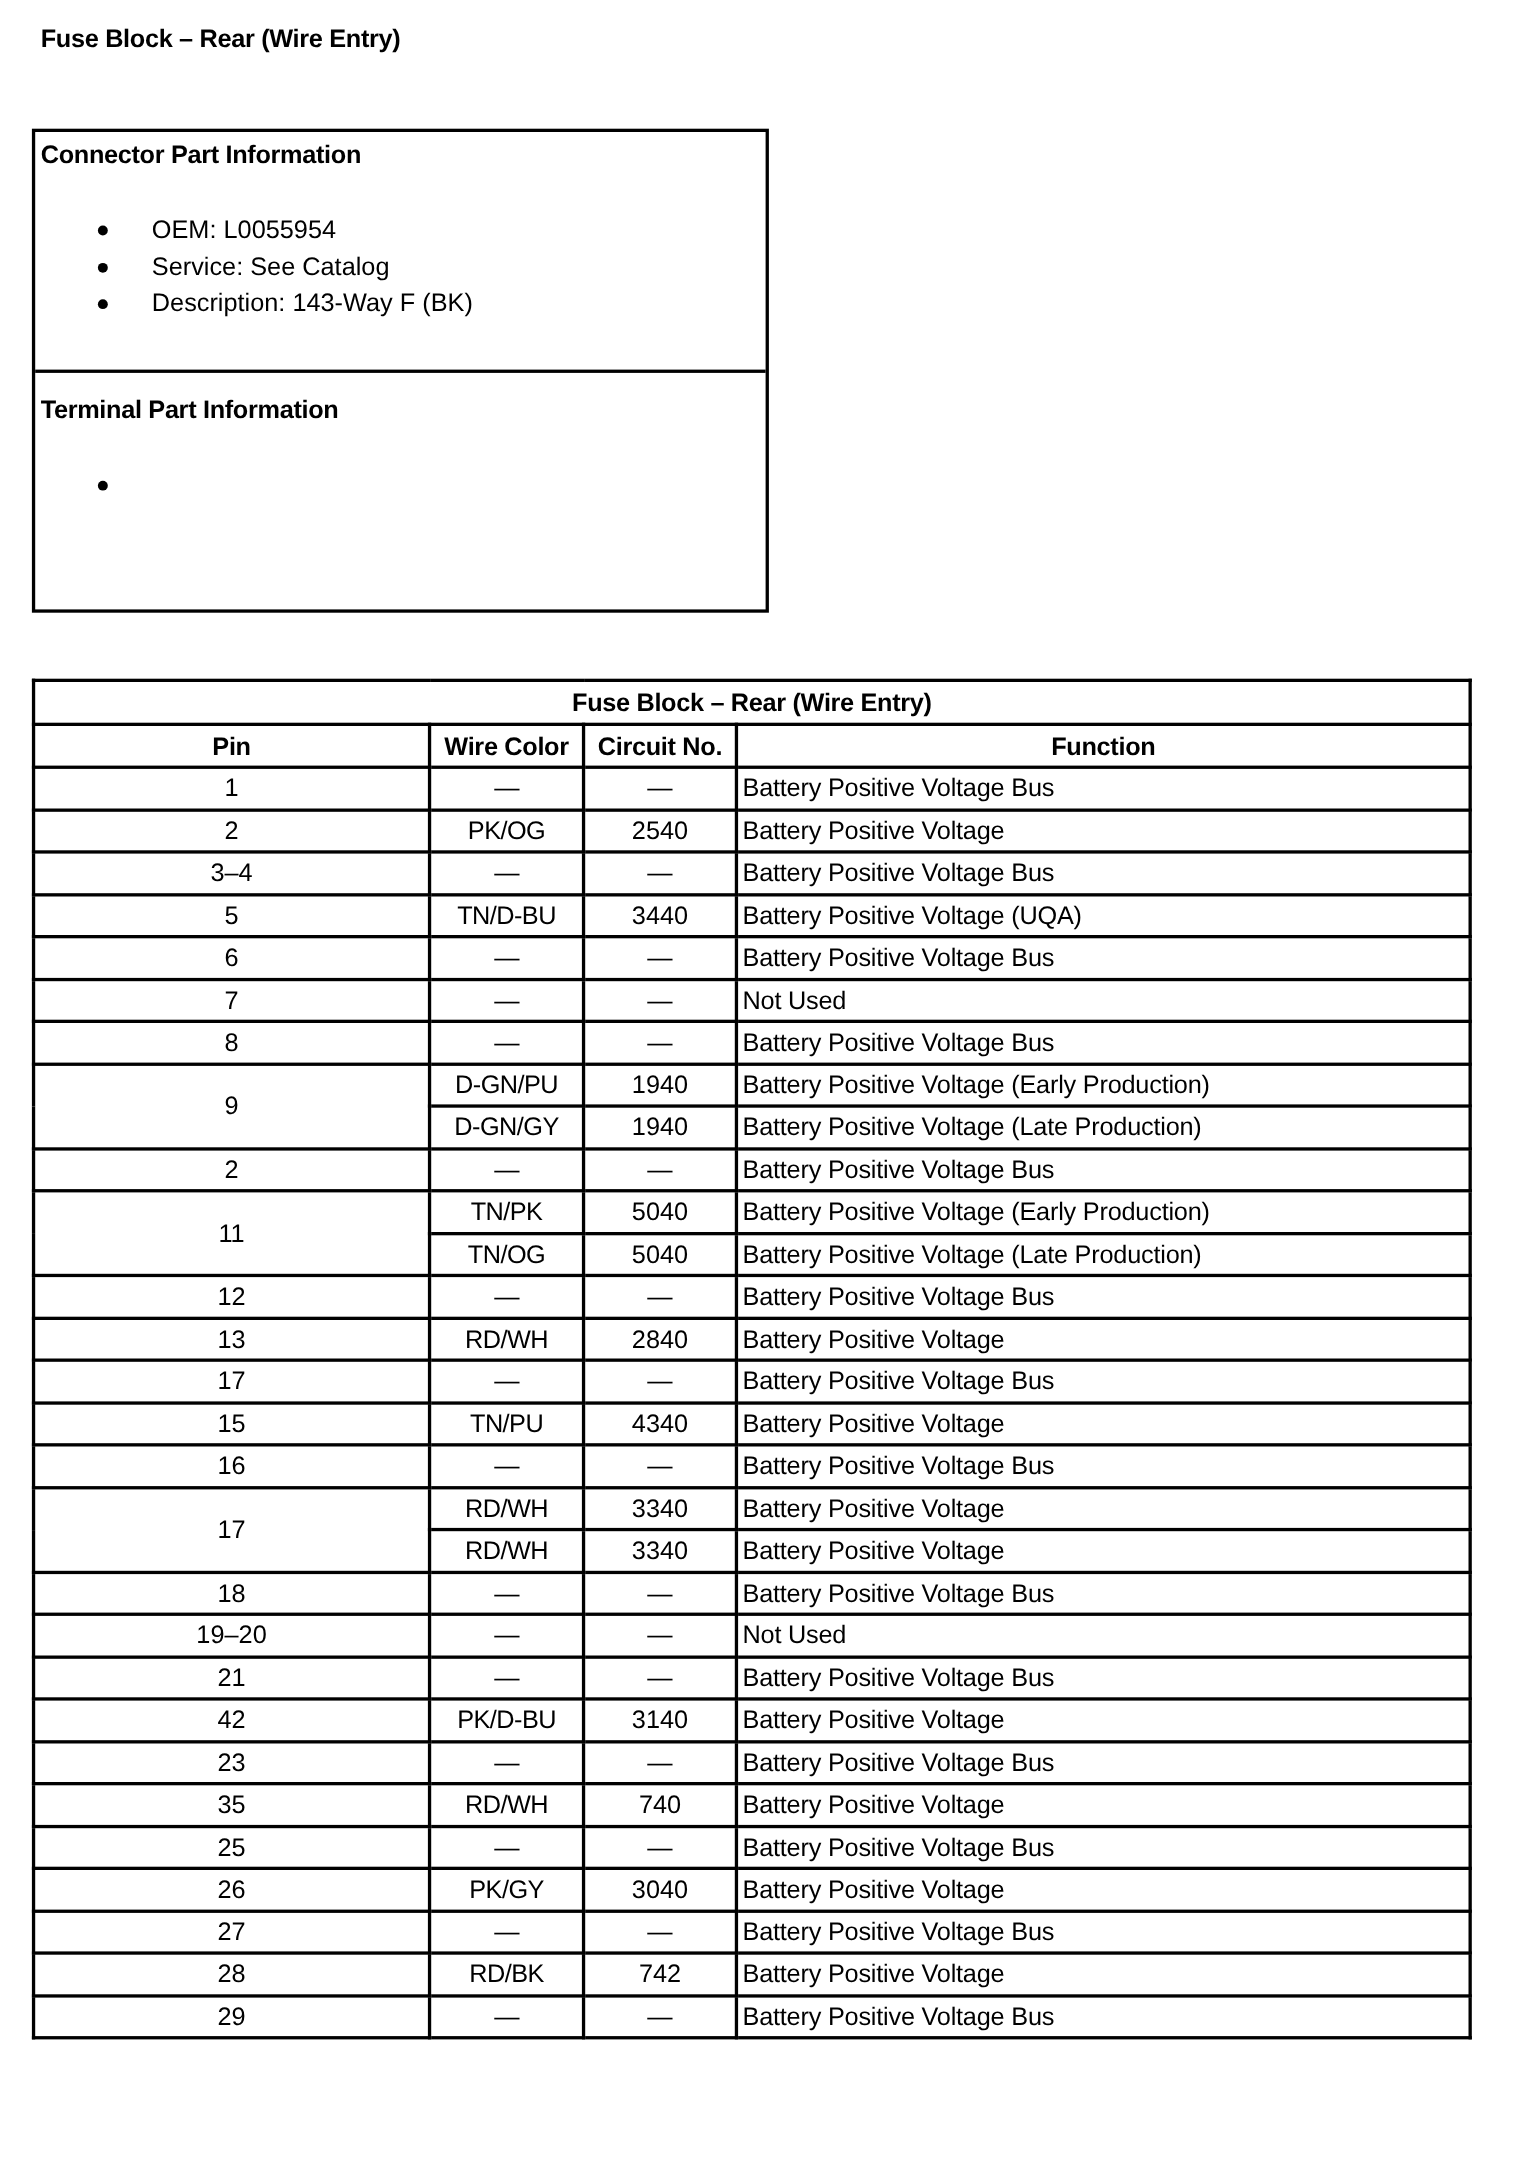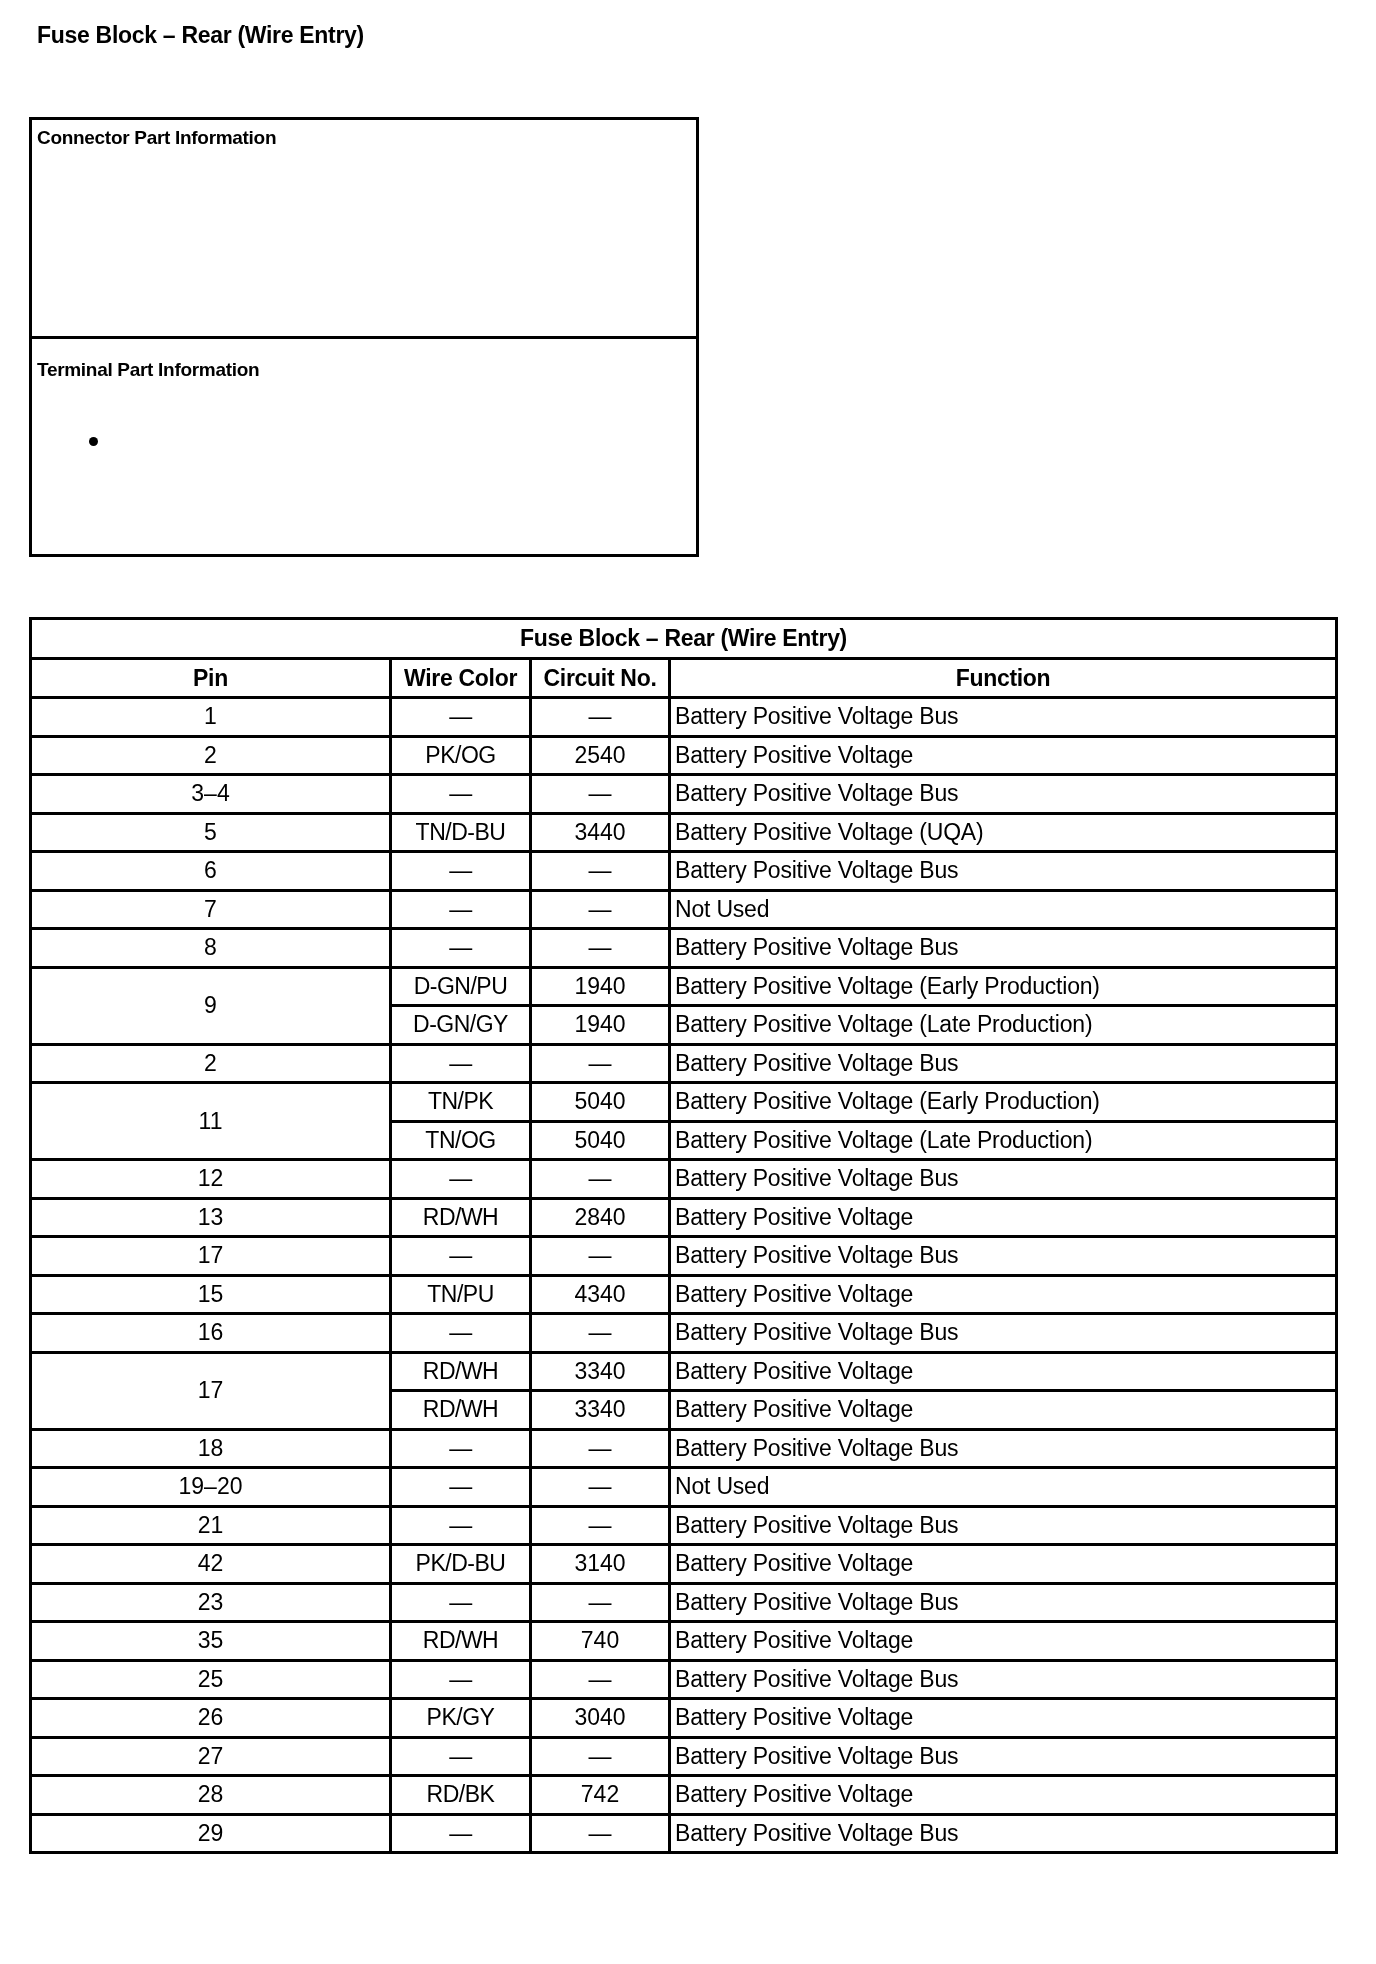--- a/index.html
+++ b/index.html
@@ -2,21 +2,21 @@
 <html><head>
 <meta charset="utf-8">
 <style>
   html, body { margin:0; padding:0; background:#ffffff; }
   body { width:1376px; height:1964px; position:relative; font-family:"Liberation Sans", sans-serif; color:#000; overflow:hidden; }
   .doc-title { position:absolute; left:37px; top:22px; font-size:23px; font-weight:bold; letter-spacing:-0.3px; }
   .info-box { position:absolute; left:29px; top:117px; width:670px; height:440px; border:3px solid #000; box-sizing:border-box; }
   .info-section { position:absolute; left:0; right:0; box-sizing:border-box; }
   .info-section.s1 { top:0; height:219px; border-bottom:3px solid #000; }
   .info-section.s2 { top:232px; bottom:0; }
-  .section-heading { position:absolute; left:5px; top:7px; font-size:19px; font-weight:bold; letter-spacing:-0.3px; }
+  .section-heading { position:absolute; left:5px; top:7px; font-size:23px; font-weight:bold; letter-spacing:-0.3px; }
   .bullets { position:absolute; left:0; top:72px; margin:0; padding:0; list-style:none; }
   .bullets li { position:relative; height:33.5px; line-height:33.5px; font-size:23px; padding-left:106px; white-space:nowrap; }
   .bullet-dot { position:absolute; left:57px; top:13px; width:9px; height:9px; border-radius:50%; background:#000; }
 
   .pin-table { position:absolute; left:29px; top:617px; width:1306px; border-collapse:collapse; table-layout:fixed; }
   .pin-table td, .pin-table th { border:3px solid #000; padding:0; height:35.5px; font-size:23px; line-height:1; white-space:nowrap; overflow:hidden; }
   .pin-table th { font-weight:bold; text-align:center; letter-spacing:-0.3px; }
   .pin-table tr.title-row th { height:37px; }
   .pin-table tr.head-row th { height:36px; }
   .c-pin { text-align:center; }
@@ -25,20 +25,25 @@
   .c-func { text-align:left; padding-left:4px !important; letter-spacing:-0.2px; }
 </style>
 </head>
 <body>
 
 <div class="doc-title">Fuse Block – Rear (Wire Entry)</div>
 
 <div class="info-box">
   <div class="info-section s1">
     <div class="section-heading">Connector Part Information</div>
+    <ul class="bullets">
+      <li><span class="bullet-dot"></span><span>OEM: L0055954</span></li>
+      <li><span class="bullet-dot"></span><span>Service: See Catalog</span></li>
+      <li><span class="bullet-dot"></span><span>Description: 143-Way F (BK)</span></li>
+    </ul>
   </div>
   <div class="info-section s2">
     <div class="section-heading">Terminal Part Information</div>
     <ul class="bullets">
       <li><span class="bullet-dot"></span></li>
     </ul>
   </div>
 </div>
 
 <table class="pin-table">

